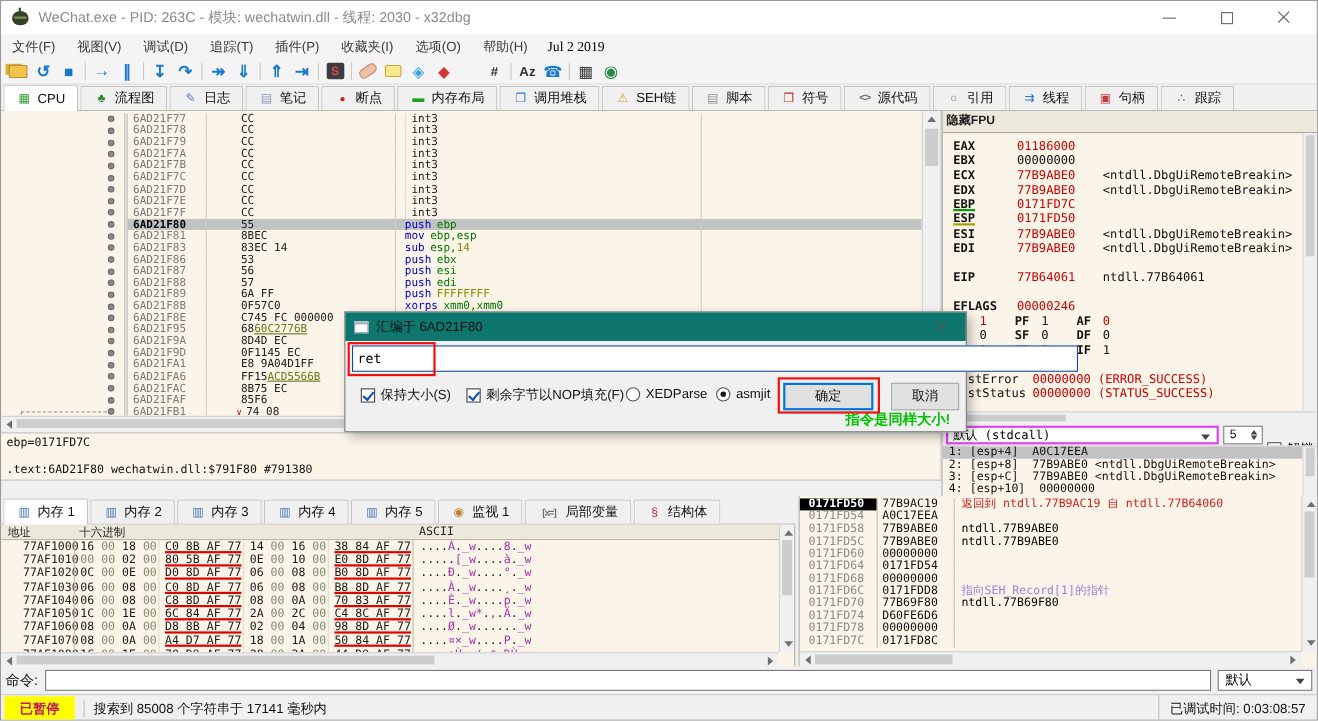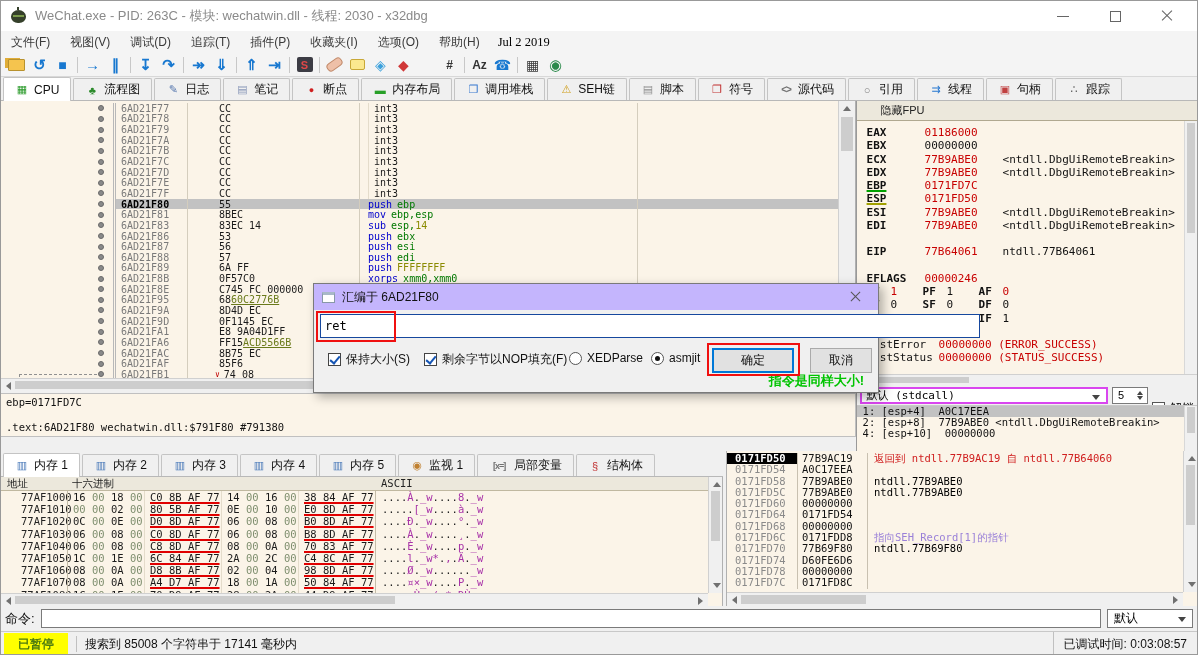--- a/index.html
+++ b/index.html
@@ -89,21 +89,21 @@
   .dz-hsb { left:0; right:17px; bottom:0; height:13px; border-top:1px solid #d0d0d0; }
   .dz-hsb .sb-thumb { left:14px; top:2px; bottom:2px; width:610px; }
 
   
   .info-pane { margin-top:2px; height:44px; background:#fbf4e8; border-top:1px solid #c0c0c0; border-bottom:1px solid #c0c0c0; border-right:1px solid #c0c0c0; position:relative; font:10.5px "DejaVu Sans Mono",monospace; color:#111; }
   .info-line1 { position:absolute; top:2px; left:5px; }
   .info-line2 { position:absolute; bottom:3px; left:5px; }
 
   
   .right-col { width:342px; display:flex; flex-direction:column; background:#fbf4e8; border-left:1px solid #999; }
-  .fpu-bar { height:20px; line-height:19px; padding-left:24px; font-size:11px; background:#ece8dc; border-bottom:1px solid #b0a890; color:#222; }
+  .fpu-bar { height:20px; line-height:19px; padding-left:4px; font-size:11px; background:#ece8dc; border-bottom:1px solid #b0a890; color:#222;font-weight:bold; }
   .regs-wrap { height:253px; position:relative; overflow:hidden; }
   .regs { padding:5px 16px 0 10px; font:11px "DejaVu Sans Mono",monospace; line-height:13.3px; color:#111; }
   .rn { display:inline-block; width:58px; font-weight:bold; }
   .u-green { text-decoration:underline; text-decoration-color:#00a000; text-decoration-thickness:2px; }
   .u-olive { text-decoration:underline; text-decoration-color:#a0a000; text-decoration-thickness:2px; }
   .rv { display:inline-block; min-width:78px; }
   .red { color:#c80000; }
   .reg-gap { height:13px; }
   .fn { display:inline-block; width:24px; font-weight:bold; }
   .fv { display:inline-block; width:32px; }
@@ -159,28 +159,28 @@
   .stack-hsb { left:0; right:14px; bottom:0; height:14px; border-top:1px solid #d0d0d0; }
   .stack-hsb .sb-thumb { left:14px; top:2px; bottom:2px; width:125px; }
 
   
   .cmd { height:25px; display:flex; align-items:center; padding:2px 4px; gap:6px; background:#f0f0f0; }
   .cmd-label { font-size:13px; color:#111; }
   .cmd-input { flex:1; height:19px; border:1px solid #7a7a7a; background:#fff; font:12px "DejaVu Sans Mono",monospace; padding:0 3px; }
   .cmd-combo { width:86px; height:19px; border:1px solid #7a7a7a; background:#fff; display:flex; align-items:center; padding-left:6px; font-size:12px; position:relative; }
   .cmd-combo::after { content:""; position:absolute; right:6px; top:7px; border-left:4px solid transparent; border-right:4px solid transparent; border-top:5px solid #444; }
   .status { height:25px; display:flex; align-items:center; border-top:1px solid #c8c8c8; background:#f0f0f0; font-size:12px; }
-  .st-state { background:#ffff00; color:#4d7c0f; font-weight:bold; padding:3px 14px; margin-left:3px; }
+  .st-state { background:#ffff00; color:#be185d; font-weight:bold; padding:3px 14px; margin-left:3px; }
   .st-sep2 { width:1px; height:16px; background:#c0c0c0; margin:0 8px; }
   .st-msg { color:#111; }
   .st-time { margin-left:auto; border-left:1px solid #c0c0c0; padding:0 10px; height:100%; display:flex; align-items:center; color:#111; }
 
   
   .dialog { position:absolute; left:312px; top:282px; width:566px; height:110px; background:#f0f0f0; border:1px solid #7a7a7a; box-shadow:4px 4px 10px rgba(0,0,0,.3); z-index:10; }
-  .dlg-title { height:26px; background:#c4b5fd; display:flex; align-items:center; padding:0 8px; font-size:12px; color:#111; }
+  .dlg-title { height:26px; background:#0f766e; display:flex; align-items:center; padding:0 8px; font-size:12px; color:#111; }
   .dlg-icon { width:13px; height:11px; border:1px solid #8898a8; border-top:3px solid #a8b8c8; margin-right:7px; background:#fff; }
   .dlg-close { margin-left:auto; width:30px; height:100%; position:relative; }
   .dlg-close::before,.dlg-close::after { content:""; position:absolute; left:9px; top:12px; width:13px; height:1px; background:#555; }
   .dlg-close::before { transform:rotate(45deg); } .dlg-close::after { transform:rotate(-45deg); }
   .dlg-input { position:absolute; left:6px; top:30px; width:660px; height:24px; background:#fff; border:1px solid #16489e; font:12px "DejaVu Sans Mono",monospace; padding:0 4px; }
   .dlg-controls { position:absolute; left:0; top:62px; right:0; height:30px; font-size:12px; color:#111; }
   .dlg-item { position:absolute; top:5px; display:flex; align-items:center; gap:5px; white-space:nowrap; }
   .dlg-cb1 { left:14px; } .dlg-cb2 { left:110px; } .dlg-r1 { left:255px; } .dlg-r2 { left:337px; }
   .cbx { width:13px; height:13px; background:#fff; border:1px solid #444; position:relative; }
   .cbx.checked::after { content:""; position:absolute; left:3px; top:0; width:4px; height:8px; border:solid #1555b4; border-width:0 2px 2px 0; transform:rotate(40deg); }
@@ -1087,20 +1087,21 @@
           <span class="cb"></span>
           <span>解锁</span>
         </label>
     </div>
     <div class="args">
 
         <div class="arg-row sel">1: [esp+4]  A0C17EEA</div>
 
         <div class="arg-row">2: [esp+8]  77B9ABE0 &lt;ntdll.DbgUiRemoteBreakin&gt;</div>
 
+        <div class="arg-row">3: [esp+C]  77B9ABE0 &lt;ntdll.DbgUiRemoteBreakin&gt;</div>
 
         <div class="arg-row">4: [esp+10]  00000000</div>
 
       <div class="vsb args-vsb">
           <span class="sb-thumb"></span>
         </div>
     </div>
   </div>
 </div>
 

